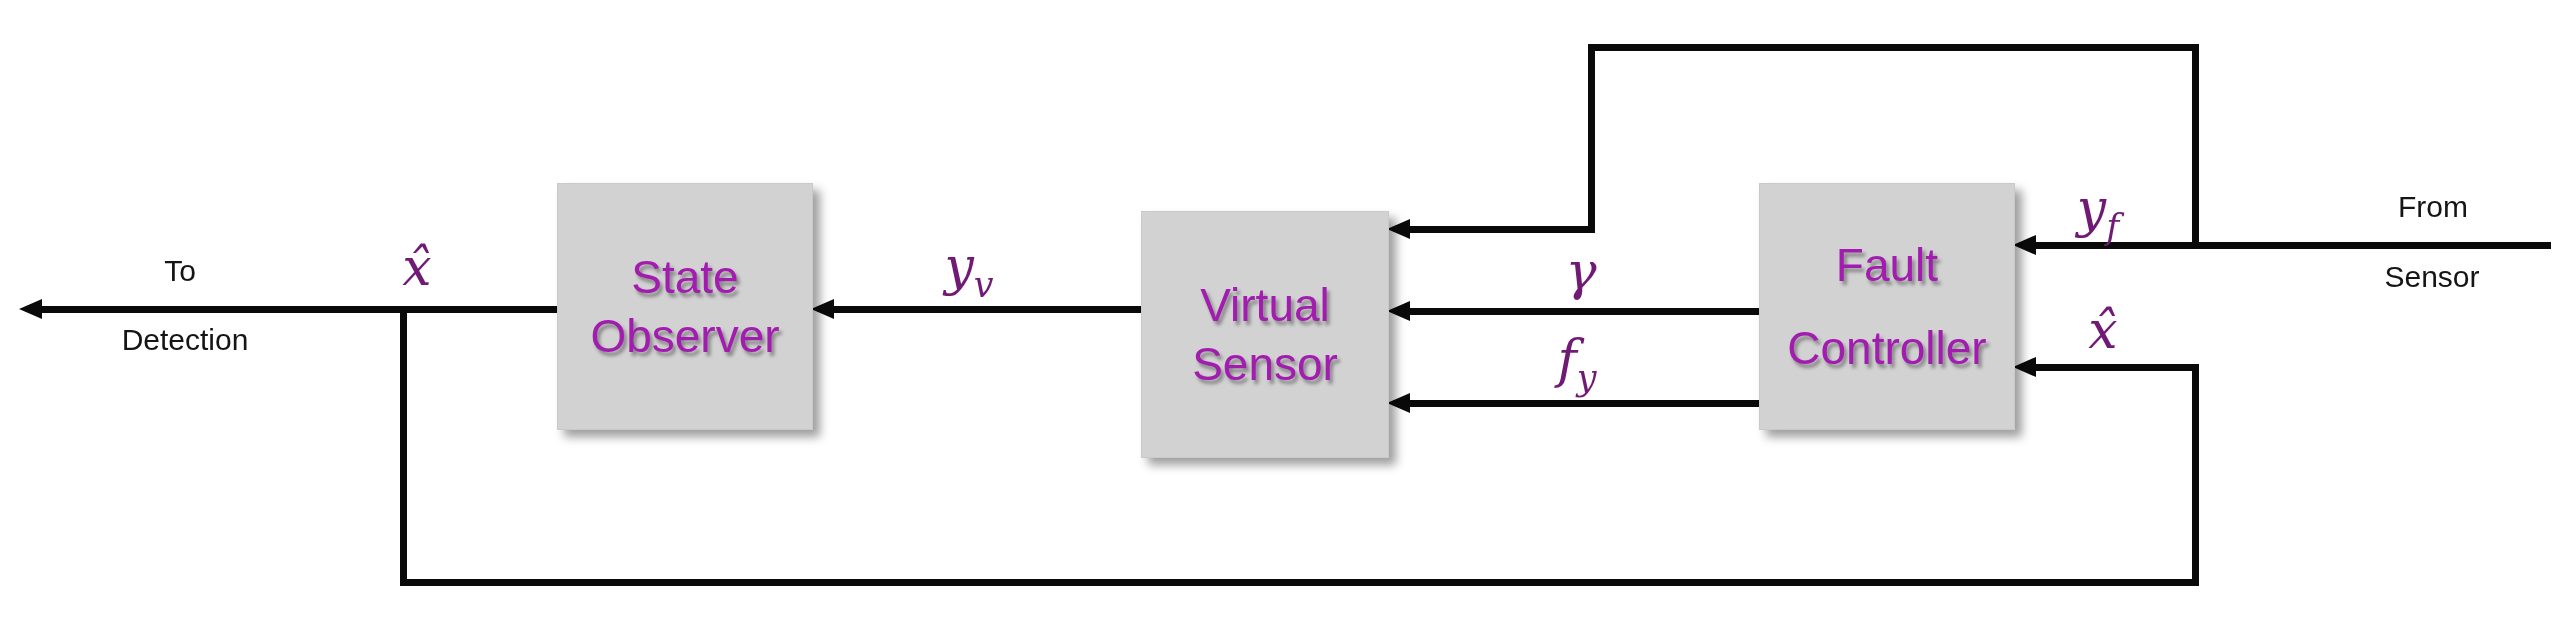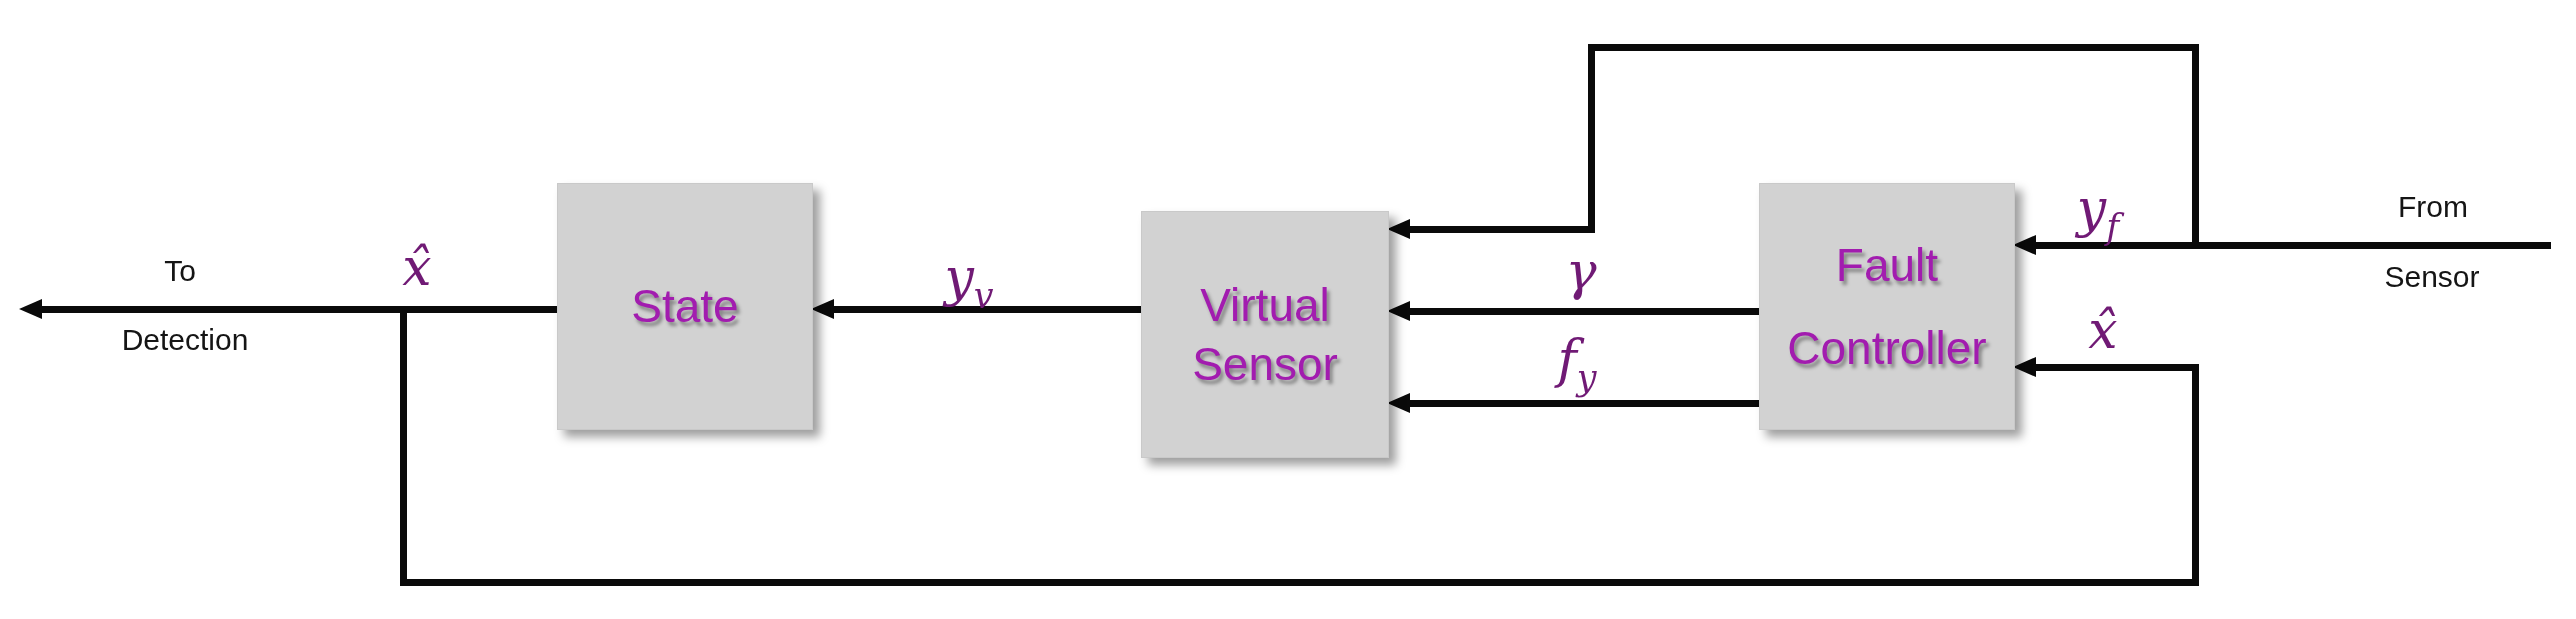--- a/index.html
+++ b/index.html
@@ -73,41 +73,42 @@
   <div class="ah" style="left:2013px;top:235px;"></div>
 
   <div class="h" style="left:2035px;top:364px;width:163px;"></div>
   <div class="ah" style="left:2013px;top:357px;"></div>
   <div class="v" style="left:2192px;top:364px;height:222px;"></div>
   <div class="h" style="left:400px;top:579px;width:1799px;"></div>
   <div class="v" style="left:400px;top:308px;height:277px;"></div>
 
   <div class="block" style="left:557px;width:256px;">
     <span>State</span>
+    <span>Observer</span>
   </div>
 
   <div class="block" style="left:1141px;width:248px;margin-top:28px;">
     <span>Virtual</span>
     <span>Sensor</span>
   </div>
 
   <div class="block" style="left:1759px;width:256px;gap:24px;">
     <span>Fault</span>
     <span>Controller</span>
   </div>
 
   <div class="txt" style="left:180px;top:271px;">To</div>
   <div class="txt" style="left:185px;top:340px;">Detection</div>
 
   <div class="txt" style="left:2433px;top:207px;">From</div>
   <div class="txt" style="left:2432px;top:277px;">Sensor</div>
 
   <div class="math" style="left:417px;top:267px;">x̂</div>
 
-  <div class="math" style="left:969px;top:281px;"><span>y</span><span class="sub">v</span></div>
+  <div class="math" style="left:969px;top:270px;"><span>y</span><span class="sub">v</span></div>
 
   <div class="math" style="left:1581px;top:271px;">γ</div>
 
   <div class="math" style="left:1577px;top:363px;"><span>f</span><span class="sub">y</span></div>
 
   <div class="math" style="left:2098px;top:212px;"><span>y</span><span class="sub">f</span></div>
 
   <div class="math" style="left:2103px;top:330px;">x̂</div>
 
 </div>

